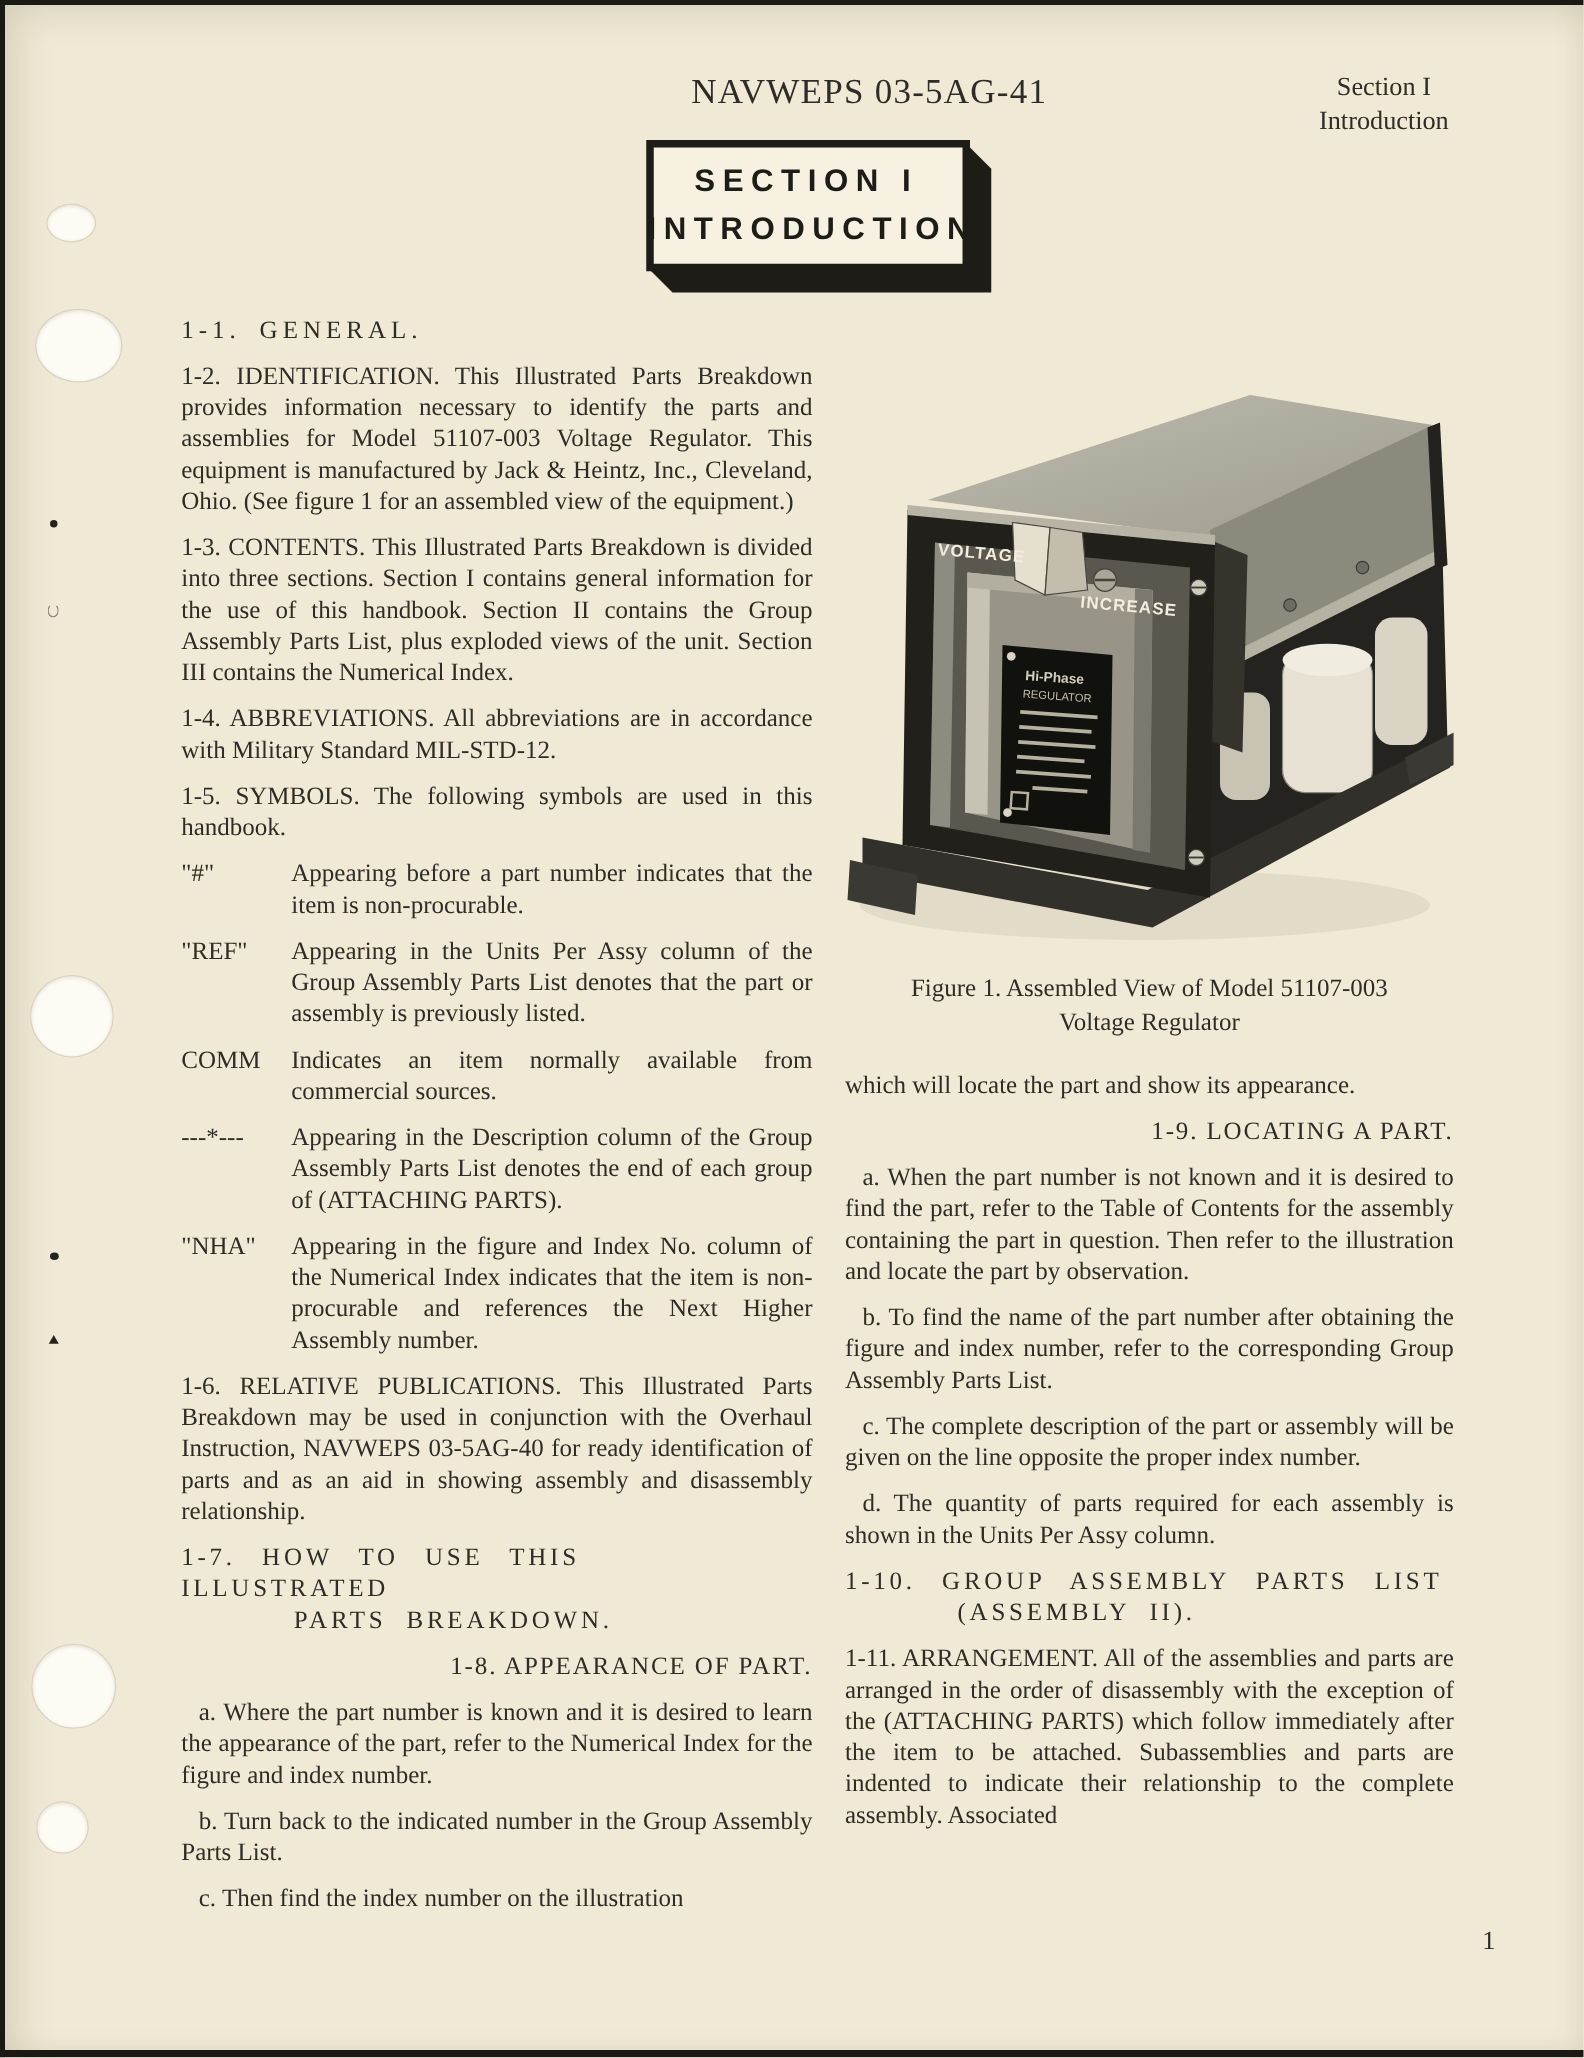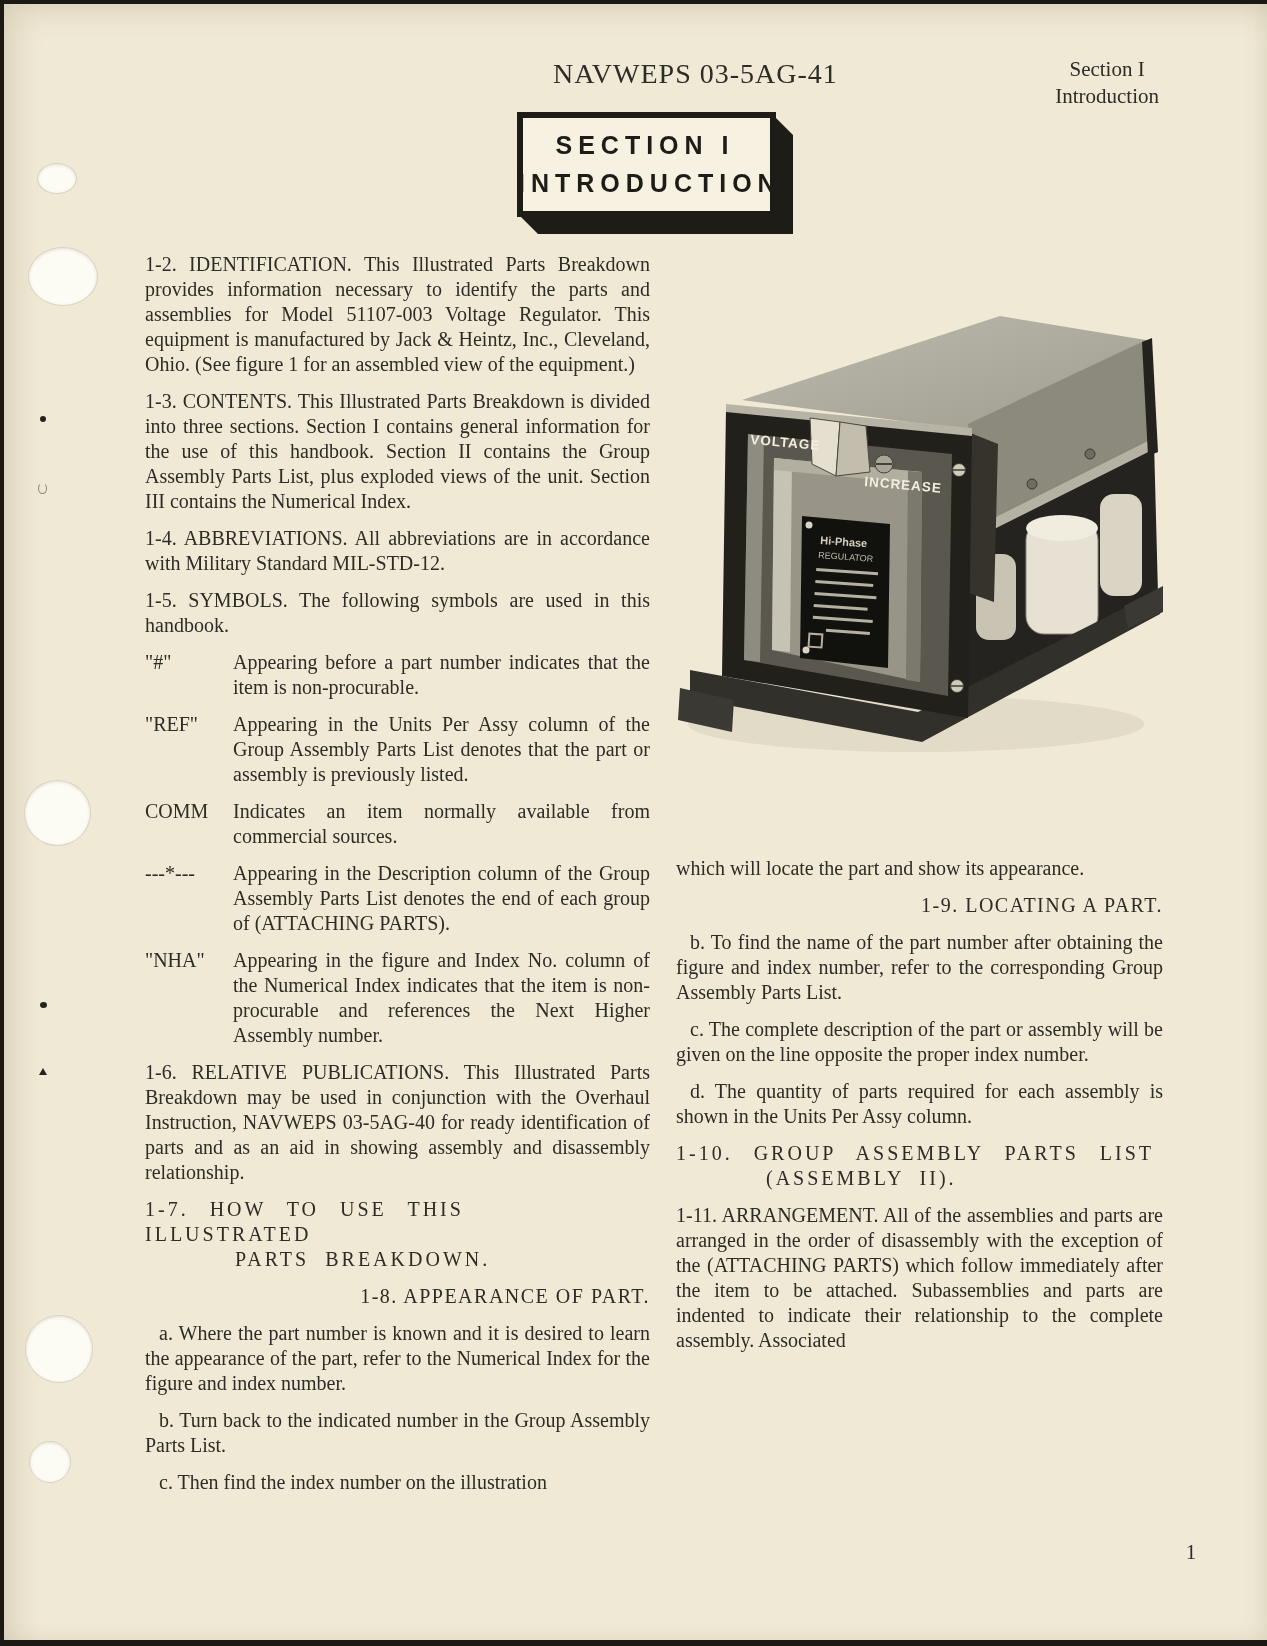--- a/index.html
+++ b/index.html
@@ -76,20 +76,21 @@
   <svg class="secbox-svg" width="280" height="125" viewBox="0 0 280 125">
     <polygon points="3,3 257,3 277,23 277,122 22,122 3,103" fill="#1d1c17"></polygon>
     <rect x="4" y="3" width="253" height="99" fill="#f6f1e0" stroke="#1d1c17" stroke-width="6"></rect>
   </svg>
   <div class="secbox-text">
     <div>SECTION I</div>
     <div>INTRODUCTION</div>
   </div>
 
   <div class="col col-left">
+    <p class="h-spread">1-1.  GENERAL.</p>
     <p>1-2.  IDENTIFICATION.  This Illustrated Parts Breakdown provides information necessary to identify the parts and assemblies for Model 51107-003 Voltage Regulator.  This equipment is manufactured by Jack &amp; Heintz, Inc., Cleveland, Ohio.  (See figure 1 for an assembled view of the equipment.)</p>
     <p>1-3.  CONTENTS.  This Illustrated Parts Breakdown is divided into three sections.  Section I contains general information for the use of this handbook.  Section II contains the Group Assembly Parts List, plus exploded views of the unit.  Section III contains the Numerical Index.</p>
     <p>1-4.  ABBREVIATIONS.  All abbreviations are in accordance with Military Standard MIL-STD-12.</p>
     <p>1-5.  SYMBOLS.  The following symbols are used in this handbook.</p>
 
     <div class="symrow">
       <div class="symlabel">"#"</div>
       <div class="symdesc">Appearing before a part number indicates that the item is non-procurable.</div>
     </div>
     <div class="symrow">
@@ -188,24 +189,29 @@
           <circle cx="208" cy="192" r="9" fill="#a9a597" stroke="#44423a"></circle>
           <line x1="200" y1="192" x2="216" y2="192" stroke="#44423a" stroke-width="2"></line>
         </g>
 
         <text x="74" y="172" font-family="Liberation Sans, sans-serif" font-size="13.5" font-weight="bold" letter-spacing="1" fill="#f2eddd" transform="rotate(5 74 172)">VOLTAGE</text>
         <text x="188" y="214" font-family="Liberation Sans, sans-serif" font-size="13.5" font-weight="bold" letter-spacing="1" fill="#f2eddd" transform="rotate(5 188 214)">INCREASE</text>
       </g>
     </svg>
   </div>
 
+  <div class="figcap">
+    <div>Figure 1.  Assembled View of Model 51107-003</div>
+    <div>Voltage Regulator</div>
+  </div>
 
   <div class="col col-right-text">
     <p>which will locate the part and show its appearance.</p>
     <p class="h-mild">1-9.  LOCATING A PART.</p>
+    <p class="indent">a.  When the part number is not known and it is desired to find the part, refer to the Table of Contents for the assembly containing the part in question.  Then refer to the illustration and locate the part by observation.</p>
     <p class="indent">b.  To find the name of the part number after obtaining the figure and index number, refer to the corresponding Group Assembly Parts List.</p>
     <p class="indent">c.  The complete description of the part or assembly will be given on the line opposite the proper index number.</p>
     <p class="indent">d.  The quantity of parts required for each assembly is shown in the Units Per Assy column.</p>
     <p class="twoline"><span class="l1">1-10.  GROUP ASSEMBLY PARTS LIST</span><br><span class="l2">(ASSEMBLY II).</span></p>
     <p>1-11.  ARRANGEMENT.  All of the assemblies and parts are arranged in the order of disassembly with the exception of the (ATTACHING PARTS) which follow immediately after the item to be attached.  Subassemblies and parts are indented to indicate their relationship to the complete assembly.  Associated</p>
   </div>
 
   <div class="pageno">1</div>
 </div>
 

